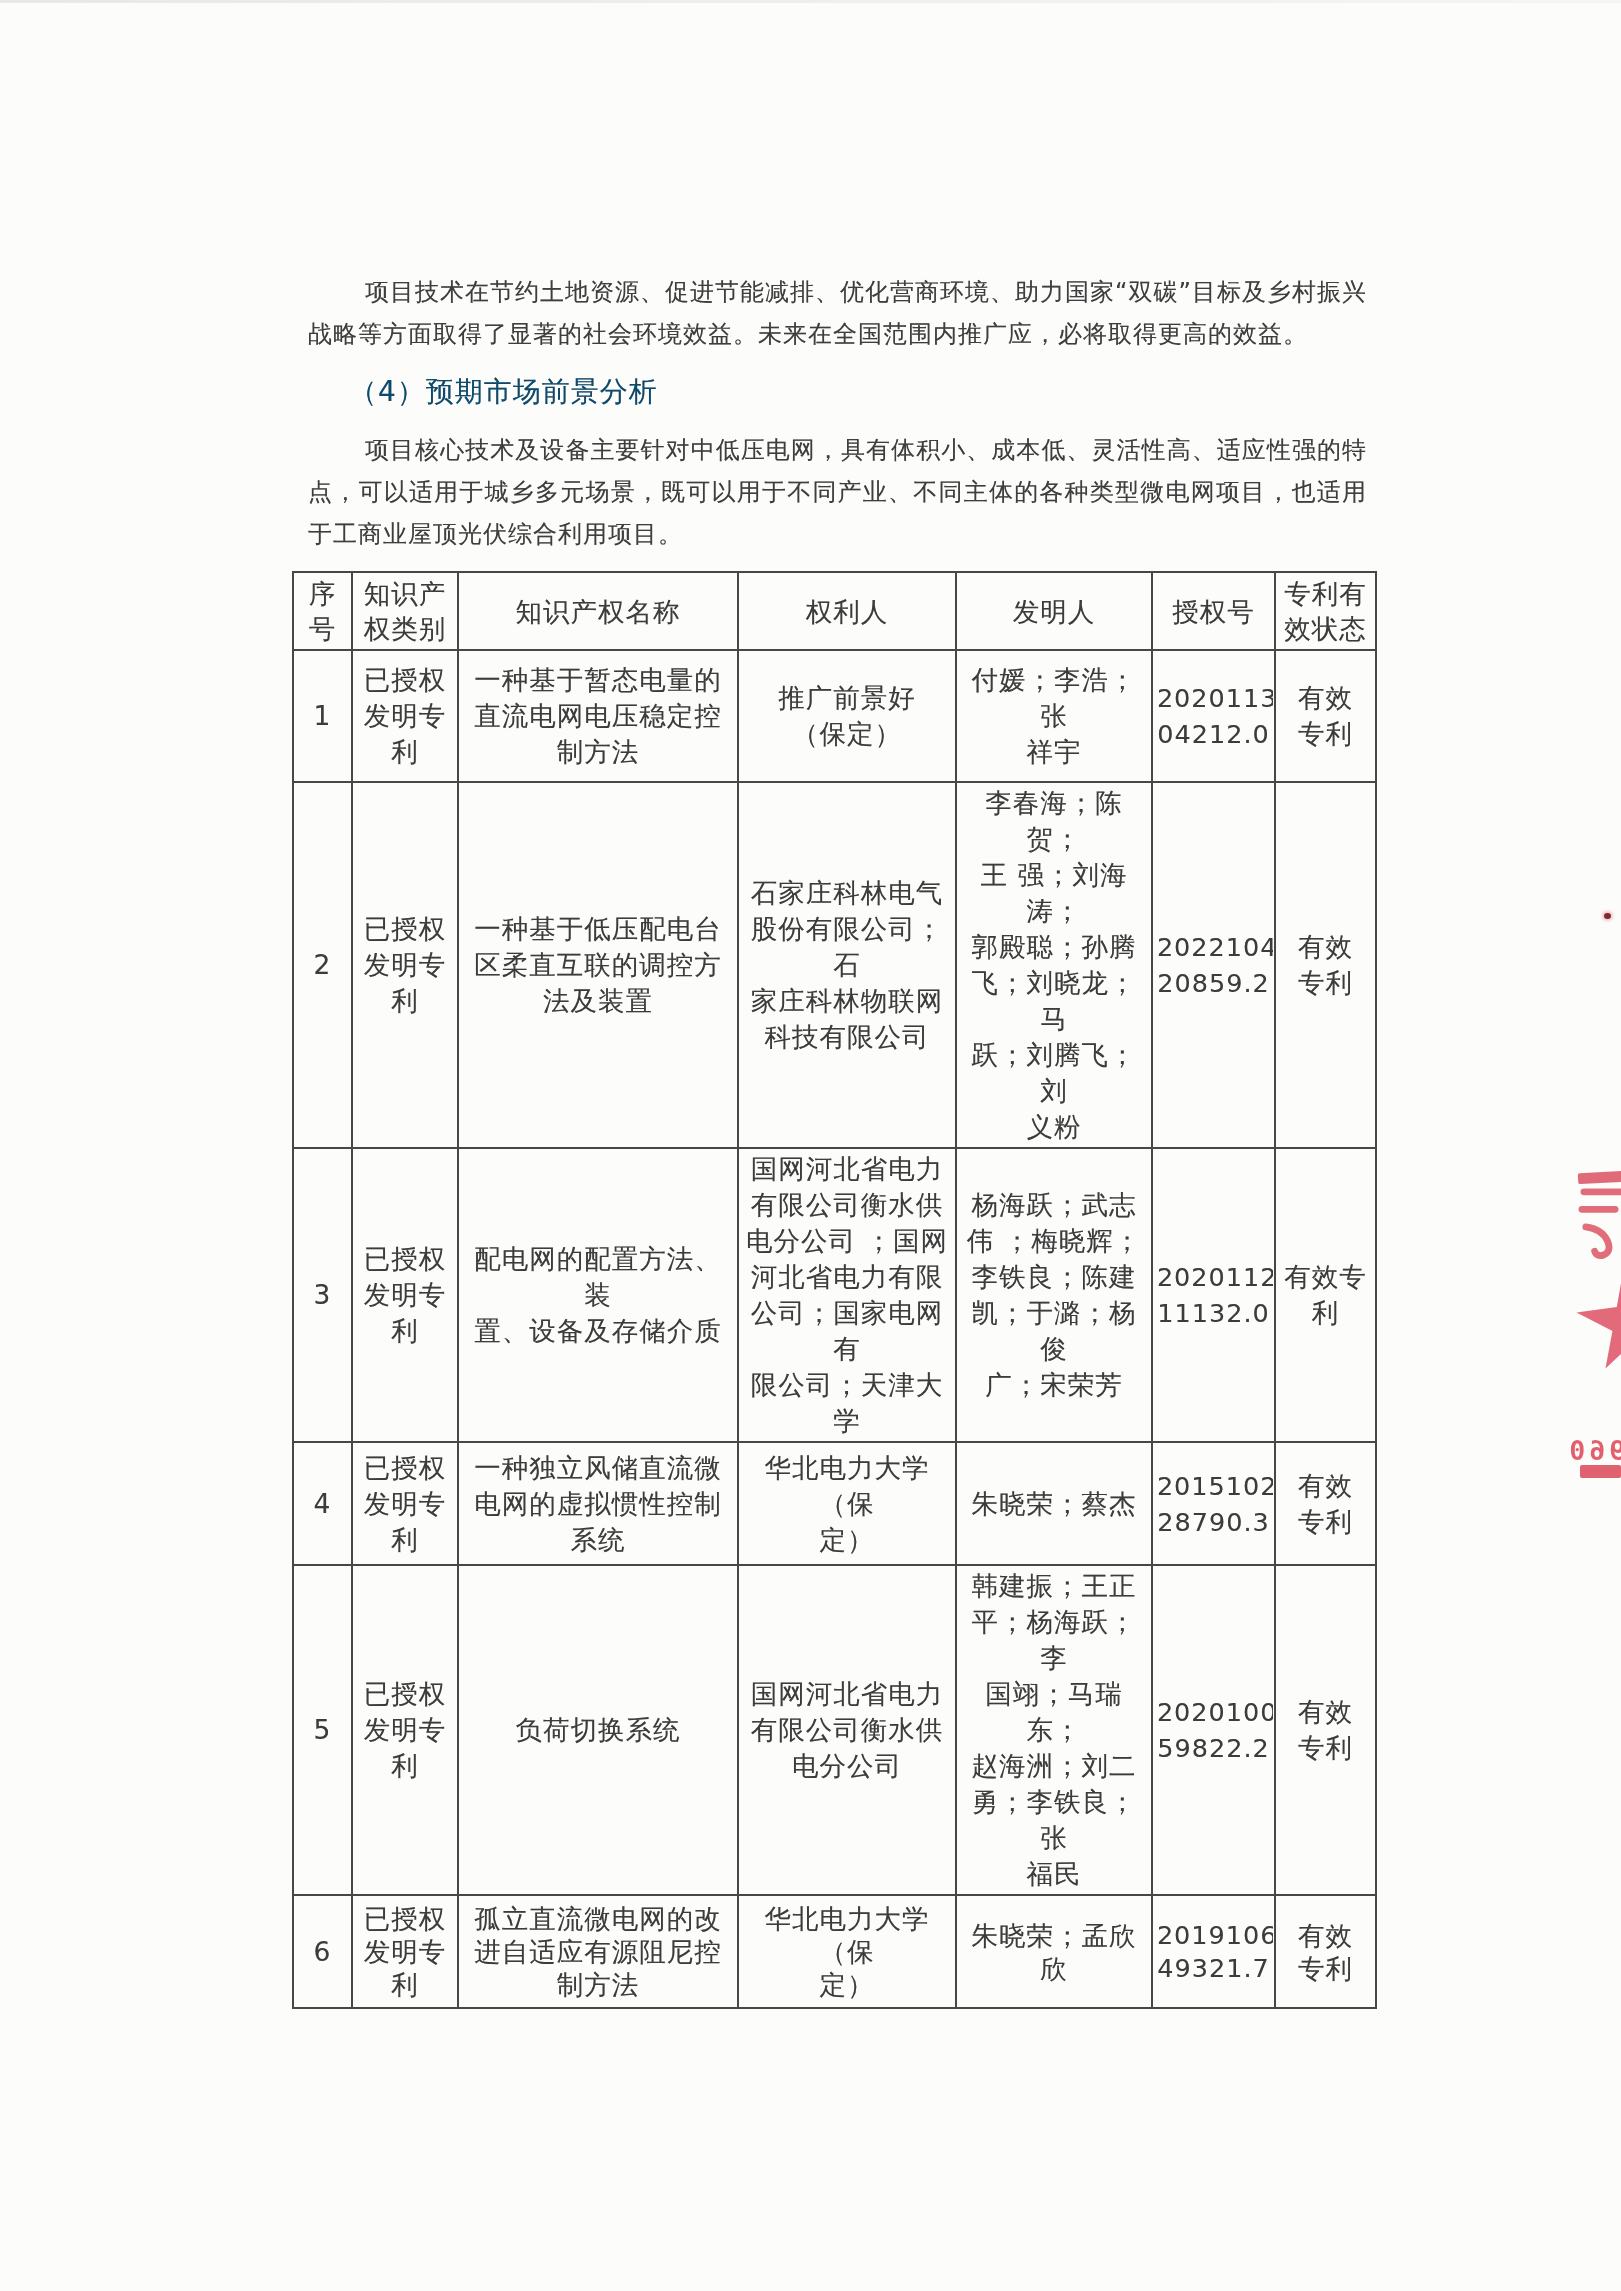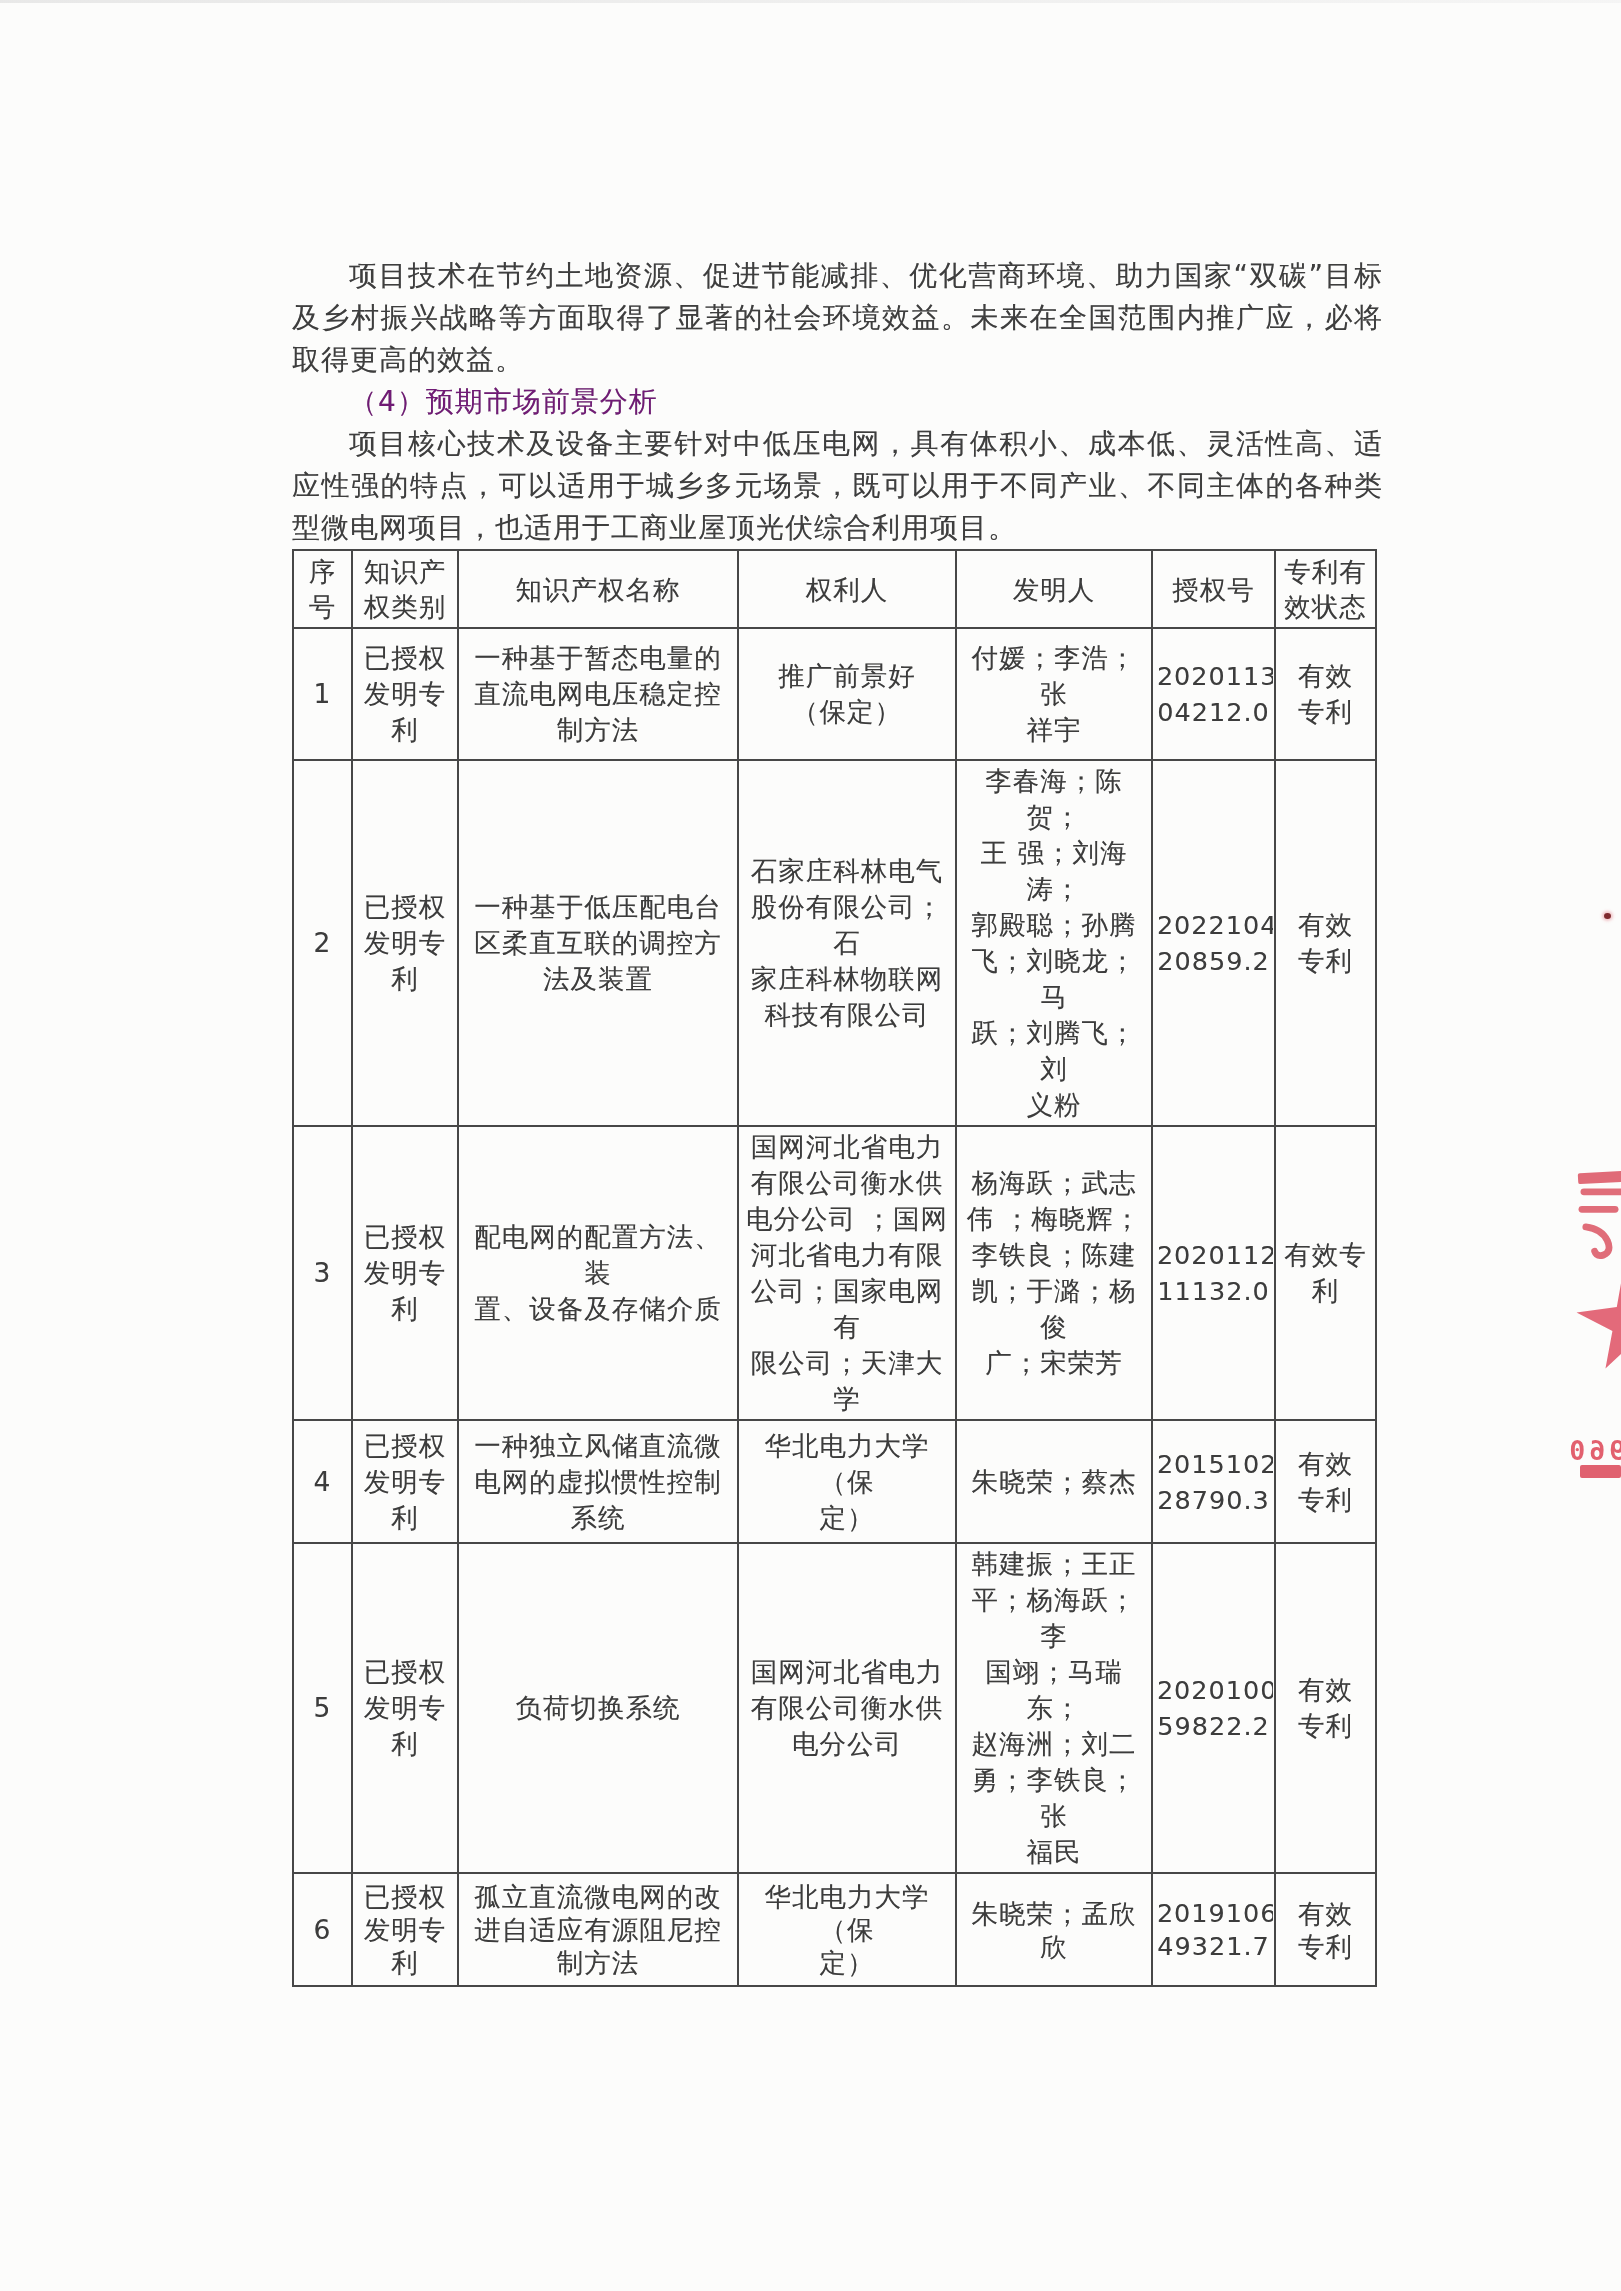--- a/index.html
+++ b/index.html
@@ -14,30 +14,30 @@
   }
   
   #page::before{
     content:"";position:absolute;left:0;top:0;width:100%;height:2.9px;
     background:linear-gradient(to right,#d8d8d8,#efefef);opacity:.55;
   }
   .text-block{
     position:absolute;left:292px;top:255px;width:1091px;
   }
   .para{
-    margin:0;
-    font-size:28px;line-height:42px;letter-spacing:1px;
+    margin:16px;
+    font-size:24px;line-height:42px;letter-spacing:1px;
     text-align:justify;text-indent:57px;
     color:#3e3e3e;
     text-shadow:0 0 0.6px rgba(60,60,60,.4);
   }
   .sub-heading{
     margin:0;
     font-size:28px;line-height:42px;letter-spacing:1px;
-    text-indent:57px;color:#701a75;
+    text-indent:57px;color:#0c4a6e;
     text-shadow:0 0 0.6px rgba(60,60,60,.4);
   }
   .section-heading{
     margin:31px 0 9.8px 0;
     font-size:29px;line-height:35px;letter-spacing:2px;
     color:#3a3a3a;
     text-shadow:0 0 0.6px rgba(60,60,60,.4);
   }
   table.ip-table{
     border-collapse:collapse;table-layout:fixed;

